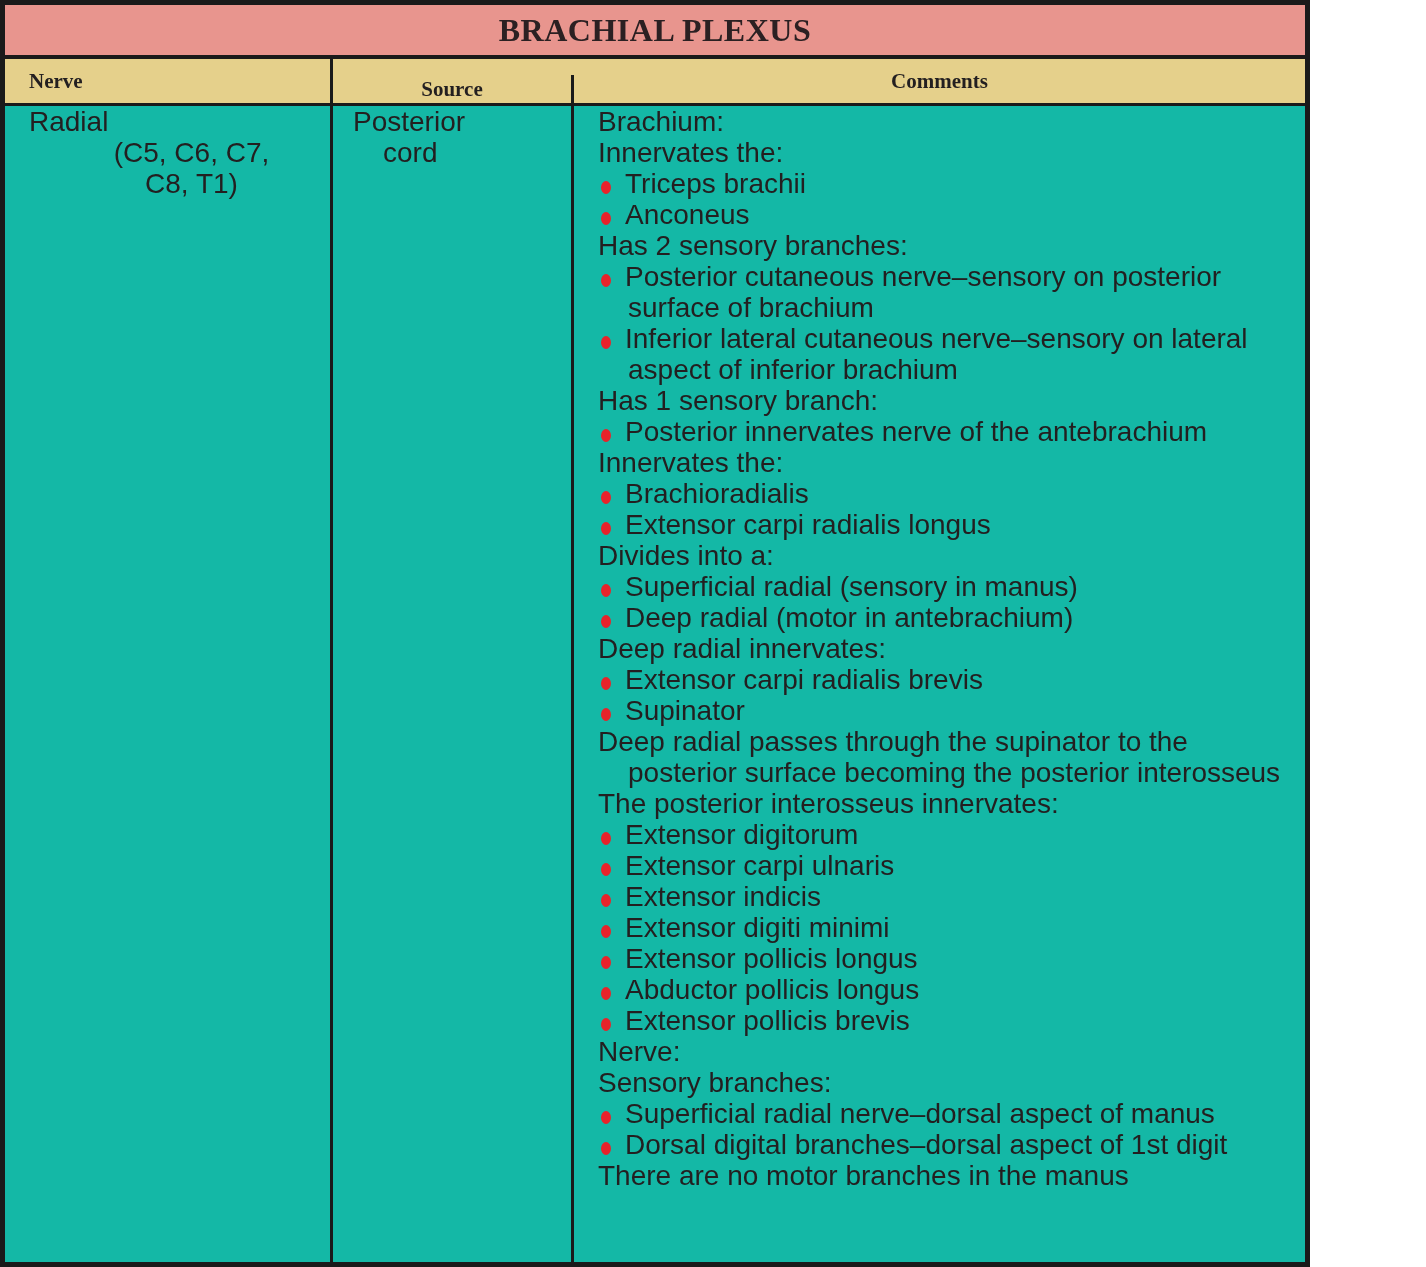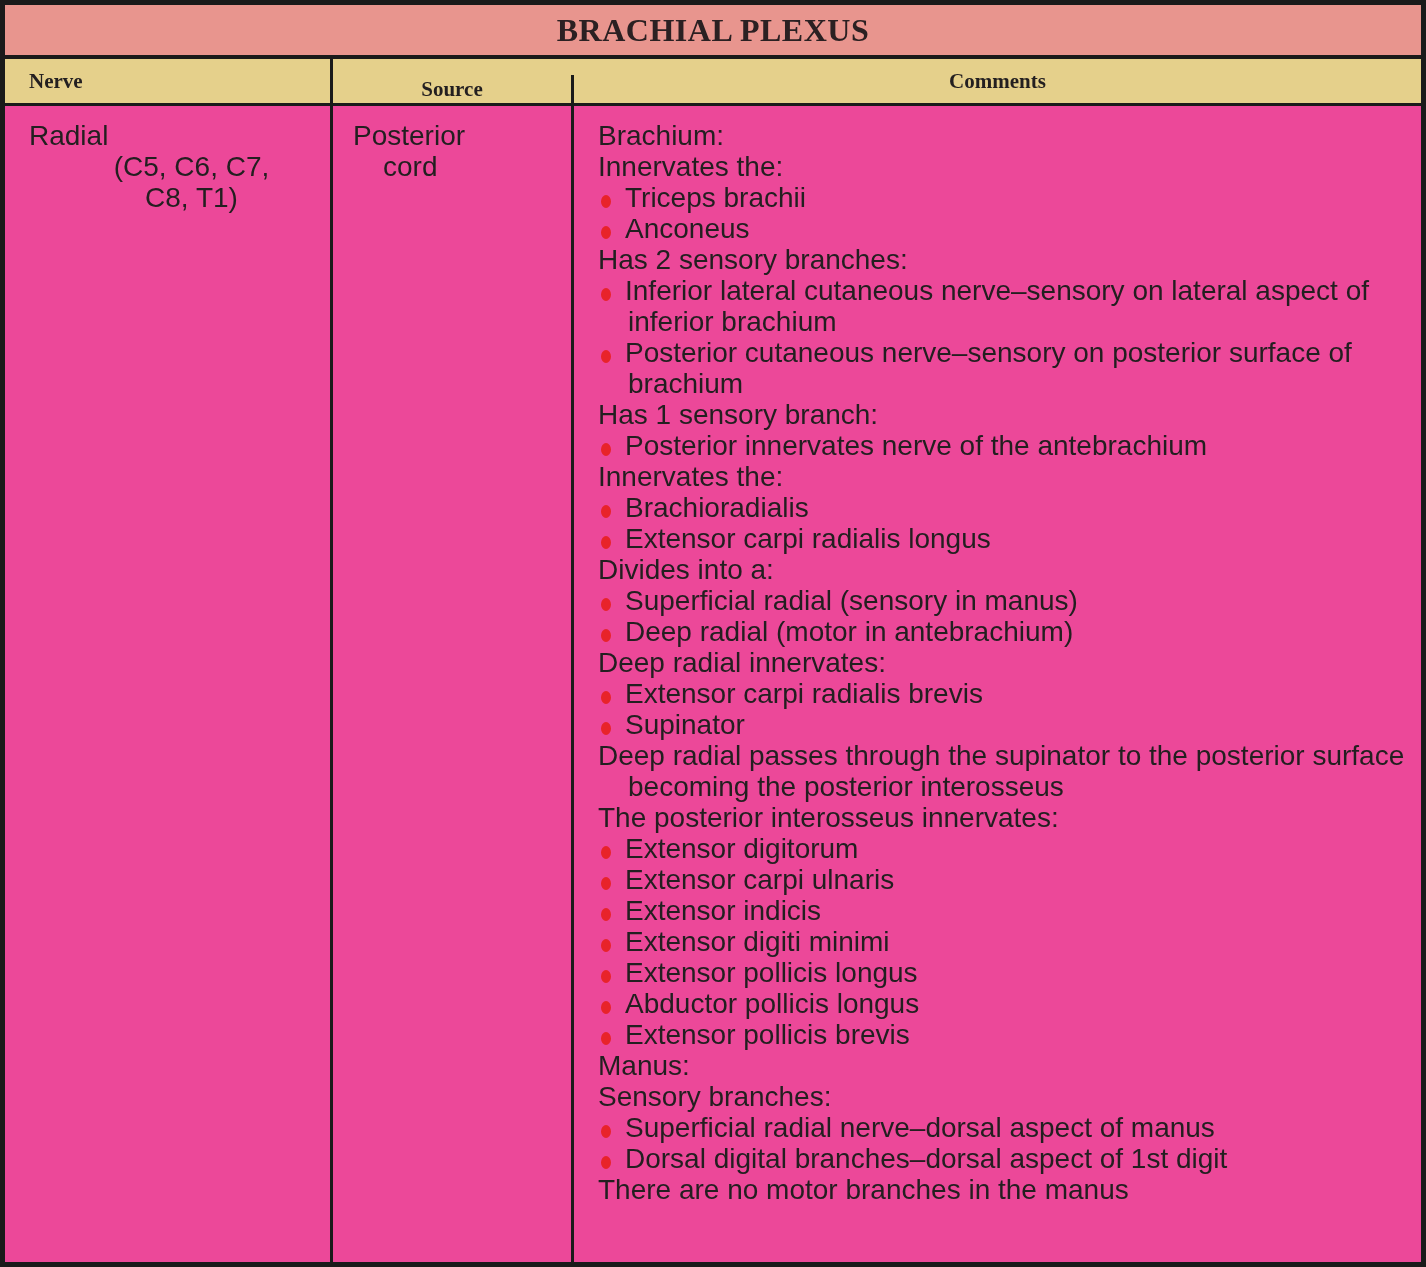--- a/index.html
+++ b/index.html
@@ -1,22 +1,22 @@
 <!DOCTYPE html>
 <html style="--title-bg: #e8958e; --header-bg: #e5d08b; --bullet-red: #e8232a; --border-black: #1a1a1a; --text-dark: #231f20;"><head>
 <meta charset="utf-8">
 <style>
   html, body { margin: 0; padding: 0; background: #ffffff; }
 
   .bp-table {
-    width: 1426px;
+    width: 1310px;
     height: 1267px;
     box-sizing: border-box;
     border: 5px solid var(--border-black, #1a1a1a);
-    background: #ec4899;
+    background: #14b8a6;
     font-family: "Liberation Sans", sans-serif;
     color: var(--text-dark, #231f20);
     display: flex;
     flex-direction: column;
   }
 
   
   .title-row {
     height: 50px;
     flex: 0 0 50px;
@@ -59,21 +59,20 @@
   .hcell.col3 { justify-content: center; }
 
   
   .body-row {
     flex: 1;
     display: flex;
     overflow: hidden;
   }
   .bcell {
     box-sizing: border-box;
-    padding-top: 14px;
     font-size: 28px;
     line-height: 31px;
     overflow: hidden;
   }
   .bcell.col1 { padding-left: 24px; padding-right: 8px; }
   .bcell.col2 { padding-left: 20px; padding-right: 8px; }
   .bcell.col3 { padding-left: 24px; padding-right: 14px; }
 
   .indent-line { margin-left: 32px; text-align: center; }
   .src-cont    { margin-left: 30px; }
@@ -132,24 +131,24 @@
         <div class="c-line type-plain"><span>Brachium:</span></div>
 
         <div class="c-line type-plain"><span>Innervates the:</span></div>
 
         <div class="c-line type-bullet"><span class="dot-wrap"><span class="dot"></span></span><span>Triceps brachii</span></div>
 
         <div class="c-line type-bullet"><span class="dot-wrap"><span class="dot"></span></span><span>Anconeus</span></div>
 
         <div class="c-line type-plain"><span>Has 2 sensory branches:</span></div>
 
+        <div class="c-line type-bullet"><span class="dot-wrap"><span class="dot"></span></span><span>Posterior cutaneous nerve–sensory on posterior surface of brachium</span></div>
+
         <div class="c-line type-bullet"><span class="dot-wrap"><span class="dot"></span></span><span>Inferior lateral cutaneous nerve–sensory on lateral aspect of inferior brachium</span></div>
 
-        <div class="c-line type-bullet"><span class="dot-wrap"><span class="dot"></span></span><span>Posterior cutaneous nerve–sensory on posterior surface of brachium</span></div>
-
 
         <div class="c-line type-plain"><span>Has 1 sensory branch:</span></div>
 
         <div class="c-line type-bullet"><span class="dot-wrap"><span class="dot"></span></span><span>Posterior innervates nerve of the antebrachium</span></div>
 
         <div class="c-line type-plain"><span>Innervates the:</span></div>
 
         <div class="c-line type-bullet"><span class="dot-wrap"><span class="dot"></span></span><span>Brachioradialis</span></div>
 
         <div class="c-line type-bullet"><span class="dot-wrap"><span class="dot"></span></span><span>Extensor carpi radialis longus</span></div>
@@ -177,21 +176,21 @@
         <div class="c-line type-bullet"><span class="dot-wrap"><span class="dot"></span></span><span>Extensor indicis</span></div>
 
         <div class="c-line type-bullet"><span class="dot-wrap"><span class="dot"></span></span><span>Extensor digiti minimi</span></div>
 
         <div class="c-line type-bullet"><span class="dot-wrap"><span class="dot"></span></span><span>Extensor pollicis longus</span></div>
 
         <div class="c-line type-bullet"><span class="dot-wrap"><span class="dot"></span></span><span>Abductor pollicis longus</span></div>
 
         <div class="c-line type-bullet"><span class="dot-wrap"><span class="dot"></span></span><span>Extensor pollicis brevis</span></div>
 
-        <div class="c-line type-plain"><span>Manus:</span></div>
+        <div class="c-line type-plain"><span>Nerve:</span></div>
 
         <div class="c-line type-plain"><span>Sensory branches:</span></div>
 
         <div class="c-line type-bullet"><span class="dot-wrap"><span class="dot"></span></span><span>Superficial radial nerve–dorsal aspect of manus</span></div>
 
         <div class="c-line type-bullet"><span class="dot-wrap"><span class="dot"></span></span><span>Dorsal digital branches–dorsal aspect of 1st digit</span></div>
 
         <div class="c-line type-plain"><span>There are no motor branches in the manus</span></div>
       </div>
 

